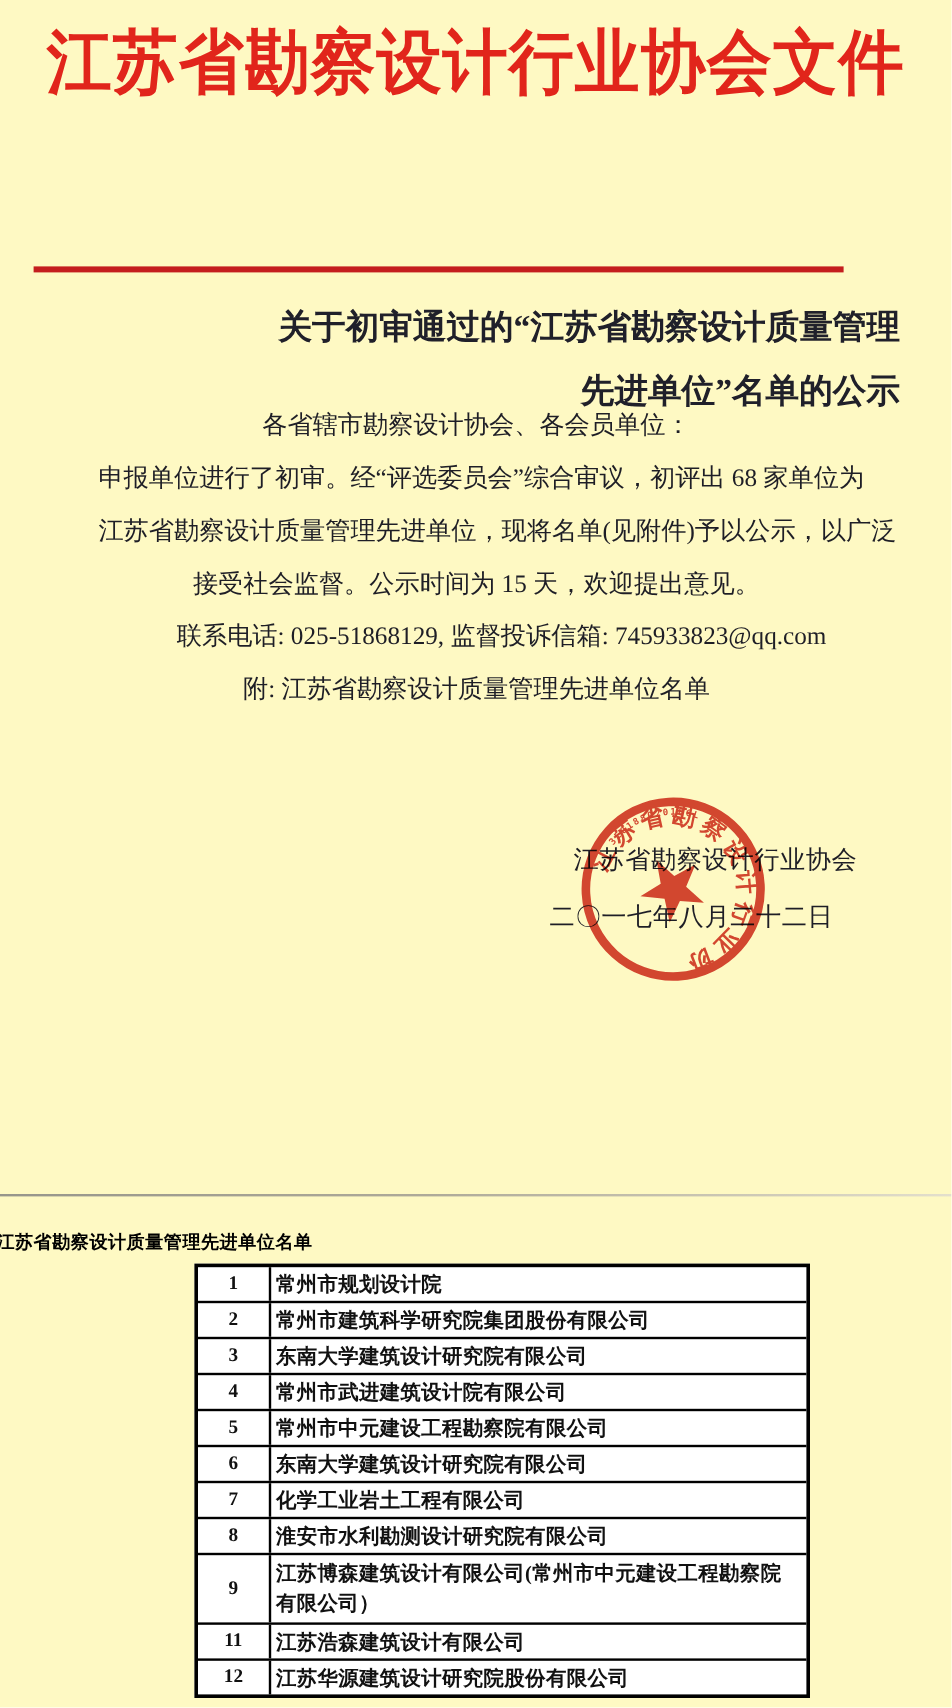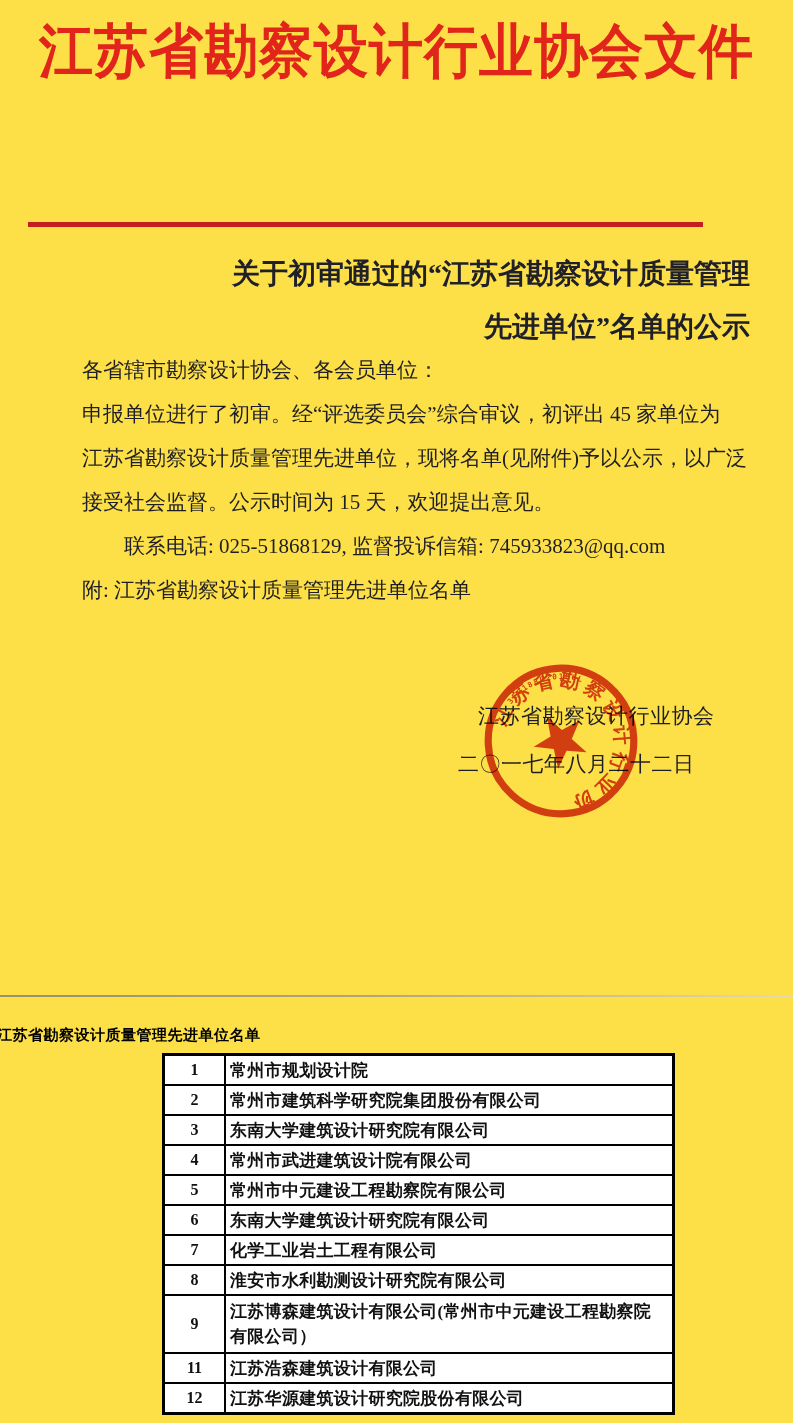--- a/index.html
+++ b/index.html
@@ -7,21 +7,21 @@
     --red-line:#c41e1e;
     --red-seal:#d0382c;
     --ink:#1e1e26;
     --table-ink:#111111;
   }
   html,body{margin:0;padding:0;}
   body{background:#ffffff;}
   .page{
     position:relative;
     width:793px;height:1423px;
-    background:#fde047;
+    background:#fef9c3;
     overflow:hidden;
     font-family:"Liberation Serif","DejaVu Serif",serif;
     color:var(--ink);
   }
   
   .doc-header{
     position:absolute;left:20px;top:16px;width:753px;
     text-align:center;
     font-size:54px;font-weight:bold;
     letter-spacing:1px;
@@ -36,24 +36,25 @@
   
   .doc-title{
     position:absolute;left:30px;top:247px;width:720px;
     text-align:right;
     font-size:28px;font-weight:bold;
     line-height:53px;
     color:#20202a;
   }
   
   .doc-body{
-    position:absolute;left:82px;top:348px;width:630px;
+    position:absolute;left:82px;top:332px;width:630px;
     font-size:21px;line-height:44px;
     color:var(--ink);
     white-space:nowrap;
+    text-align:center;
   }
   .doc-body .line{height:44px;}
   .doc-body .indent{padding-left:42px;}
   
   .sig-org{
     position:absolute;left:478px;top:702px;
     font-size:21px;letter-spacing:0.5px;white-space:nowrap;
   }
   .sig-date{
     position:absolute;left:458px;top:750px;
@@ -125,21 +126,21 @@
   <div class="doc-header">江苏省勘察设计行业协会文件</div>
   <div class="red-rule"></div>
 
   <div class="doc-title">
     <div>关于初审通过的“江苏省勘察设计质量管理</div>
     <div>先进单位”名单的公示</div>
   </div>
 
   <div class="doc-body">
     <div class="line">各省辖市勘察设计协会、各会员单位：</div>
-    <div class="line">申报单位进行了初审。经“评选委员会”综合审议，初评出 45 家单位为</div>
+    <div class="line">申报单位进行了初审。经“评选委员会”综合审议，初评出 68 家单位为</div>
     <div class="line">江苏省勘察设计质量管理先进单位，现将名单(见附件)予以公示，以广泛</div>
     <div class="line">接受社会监督。公示时间为 15 天，欢迎提出意见。</div>
     <div class="line indent">联系电话: 025-51868129, 监督投诉信箱: 745933823@qq.com</div>
     <div class="line">附: 江苏省勘察设计质量管理先进单位名单</div>
   </div>
 
   <div class="sig-org">江苏省勘察设计行业协会</div>
   <div class="sig-date">二〇一七年八月二十二日</div>
 
   <svg class="seal" viewBox="0 0 160 160">

